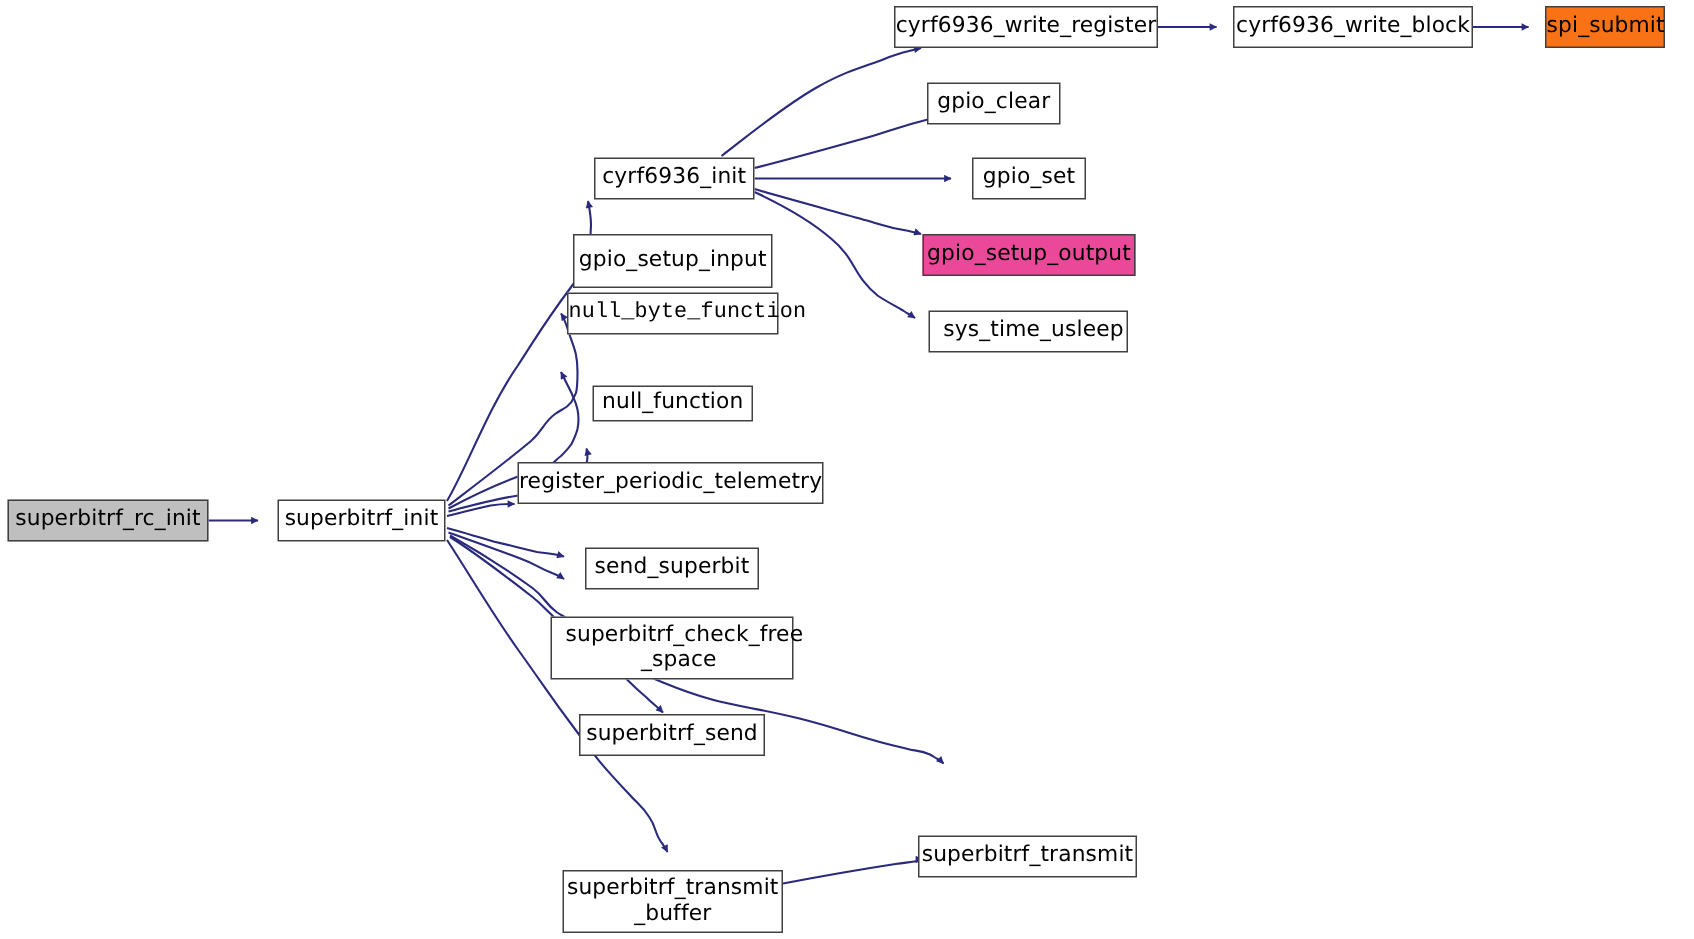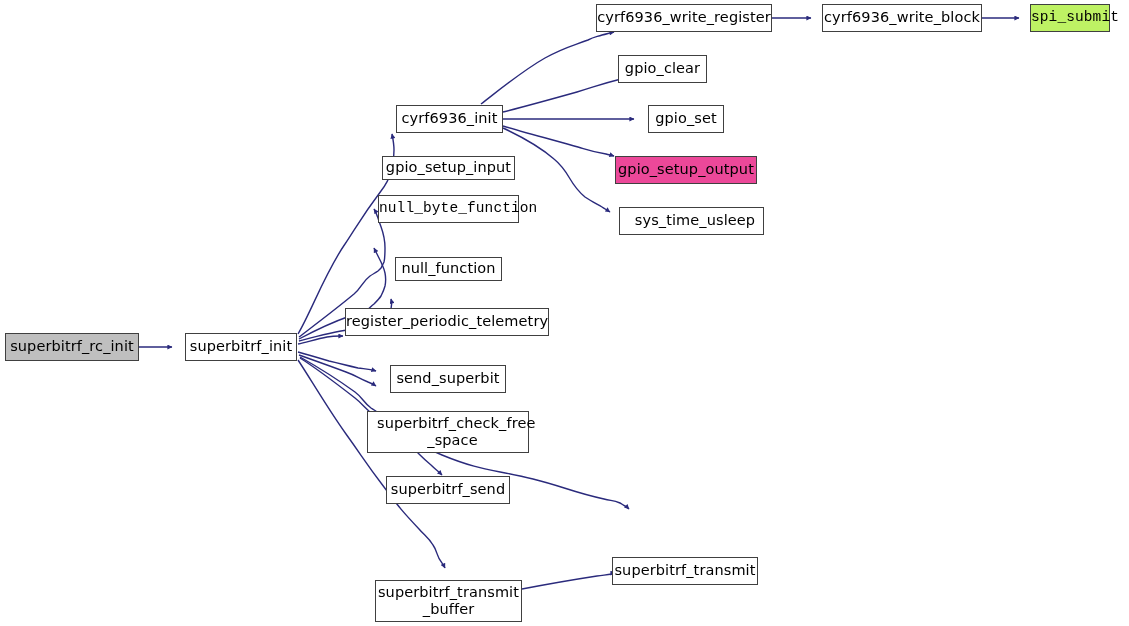--- a/index.html
+++ b/index.html
@@ -72,31 +72,31 @@
       <path d="M503,112 C523,107 552,99 577,92 C597,86 601,84 621,79 C625,78 627,78 631,77 C633,76 634,76 636,75" fill="none" stroke="#2a2a7c" stroke-width="1.4" marker-end="url(#arrowhead)"></path>
       <path d="M503,119 L634,119" fill="none" stroke="#2a2a7c" stroke-width="1.4" marker-end="url(#arrowhead)"></path>
       <path d="M503,126 C523,132 553,140 578,147 C591,151 593,152 606,154 C609,155 611,155 614,156" fill="none" stroke="#2a2a7c" stroke-width="1.4" marker-end="url(#arrowhead)"></path>
       <path d="M503,128 C518,135 539,146 554,159 C571,173 568,183 585,197 C591,201 595,203 602,207 C605,209 607,210 610,212" fill="none" stroke="#2a2a7c" stroke-width="1.4" marker-end="url(#arrowhead)"></path>
       <path d="M772,18 L811,18" fill="none" stroke="#2a2a7c" stroke-width="1.4" marker-end="url(#arrowhead)"></path>
       <path d="M982,18 L1019,18" fill="none" stroke="#2a2a7c" stroke-width="1.4" marker-end="url(#arrowhead)"></path>
     </svg>
 <div class="node highlight" style="left: 5px; top: 333px; width: 134px; height: 28px; border-color: rgb(64, 64, 64); background: rgb(191, 191, 191);"><span class="node-label">superbitrf_rc_init</span></div>
     <div class="node" style="left: 185px; top: 333px; width: 112px; height: 28px; border-color: rgb(64, 64, 64); background: rgb(255, 255, 255);"><span class="node-label">superbitrf_init</span></div>
     <div class="node" style="left: 396px; top: 105px; width: 107px; height: 28px; border-color: rgb(64, 64, 64); background: rgb(255, 255, 255);"><span class="node-label">cyrf6936_init</span></div>
-    <div class="node" style="left: 382px; top: 156px; width: 133px; height: 24px; border-color: rgb(64, 64, 64); background: rgb(255, 255, 255);"><span class="node-label">gpio_setup_input</span></div>
+    <div class="node" style="left: 382px; top: 156px; width: 133px; height: 36px; border-color: rgb(64, 64, 64); background: rgb(255, 255, 255);"><span class="node-label">gpio_setup_input</span></div>
     <div class="node" style="left: 378px; top: 195px; width: 141px; height: 28px; border-color: rgb(64, 64, 64); background: rgb(255, 255, 255); font-family: Liberation Mono, monospace;"><span class="node-label">null_byte_function</span></div>
     <div class="node" style="left: 395px; top: 257px; width: 107px; height: 24px; border-color: rgb(64, 64, 64); background: rgb(255, 255, 255);"><span class="node-label">null_function</span></div>
     <div class="node" style="left: 345px; top: 308px; width: 204px; height: 28px; border-color: rgb(64, 64, 64); background: rgb(255, 255, 255);"><span class="node-label">register_periodic_telemetry</span></div>
     <div class="node" style="left: 390px; top: 365px; width: 116px; height: 28px; border-color: rgb(64, 64, 64); background: rgb(255, 255, 255);"><span class="node-label">send_superbit</span></div>
     <div class="node" style="left: 367px; top: 411px; width: 162px; height: 42px; border-color: rgb(64, 64, 64); background: rgb(255, 255, 255); padding-left: 9px;"><span class="node-label">superbitrf_check_free
 _space</span></div>
     <div class="node" style="left: 386px; top: 476px; width: 124px; height: 28px; border-color: rgb(64, 64, 64); background: rgb(255, 255, 255);"><span class="node-label">superbitrf_send</span></div>
     <div class="node" style="left: 375px; top: 580px; width: 147px; height: 42px; border-color: rgb(64, 64, 64); background: rgb(255, 255, 255);"><span class="node-label">superbitrf_transmit
 _buffer</span></div>
     <div class="node" style="left: 612px; top: 557px; width: 146px; height: 28px; border-color: rgb(64, 64, 64); background: rgb(255, 255, 255);"><span class="node-label">superbitrf_transmit</span></div>
     <div class="node" style="left: 596px; top: 4px; width: 176px; height: 28px; border-color: rgb(64, 64, 64); background: rgb(255, 255, 255);"><span class="node-label">cyrf6936_write_register</span></div>
     <div class="node" style="left: 618px; top: 55px; width: 89px; height: 28px; border-color: rgb(64, 64, 64); background: rgb(255, 255, 255);"><span class="node-label">gpio_clear</span></div>
     <div class="node" style="left: 648px; top: 105px; width: 76px; height: 28px; border-color: rgb(64, 64, 64); background: rgb(255, 255, 255);"><span class="node-label">gpio_set</span></div>
     <div class="node" style="left: 615px; top: 156px; width: 142px; height: 28px; border-color: rgb(64, 64, 64); background: #ec4899;"><span class="node-label">gpio_setup_output</span></div>
-    <div class="node" style="left: 619px; top: 207px; width: 145px; height: 28px; border-color: rgb(64, 64, 64); background: rgb(255, 255, 255); padding-left: 7px;"><span class="node-label">sys_time_usleep</span></div>
+    <div class="node" style="left: 619px; top: 207px; width: 133px; height: 28px; border-color: rgb(64, 64, 64); background: rgb(255, 255, 255); padding-left: 7px;"><span class="node-label">sys_time_usleep</span></div>
     <div class="node" style="left: 822px; top: 4px; width: 160px; height: 28px; border-color: rgb(64, 64, 64); background: rgb(255, 255, 255);"><span class="node-label">cyrf6936_write_block</span></div>
-    <div class="node" style="left: 1030px; top: 4px; width: 80px; height: 28px; border-color: rgb(64, 64, 64); background: #bef264; font-family: Liberation Mono, monospace;"><span class="node-label">spi_submit</span></div>
+    <div class="node" style="left: 1030px; top: 4px; width: 80px; height: 28px; border-color: rgb(64, 64, 64); background: #f97316;"><span class="node-label">spi_submit</span></div>
   </div>
 
 </body></html>

